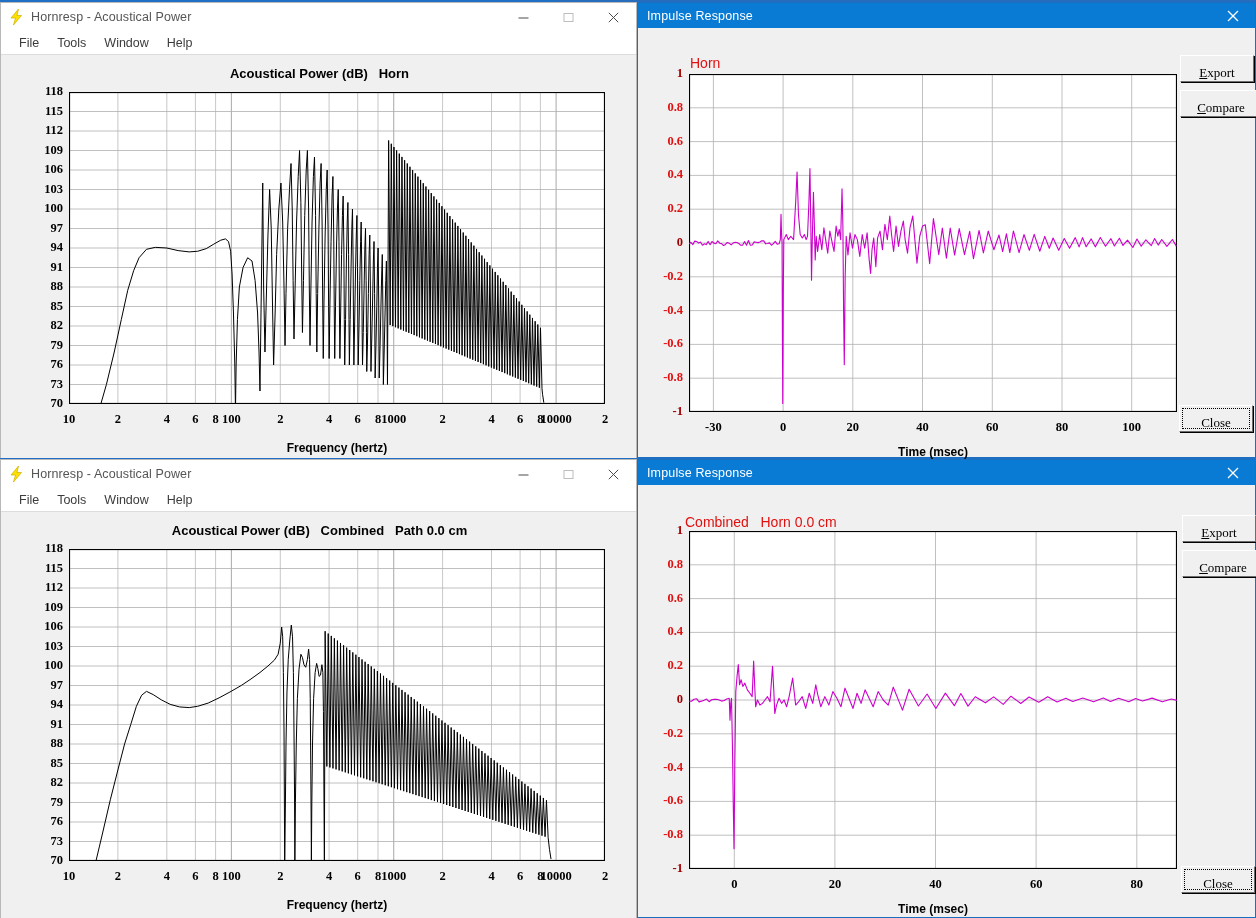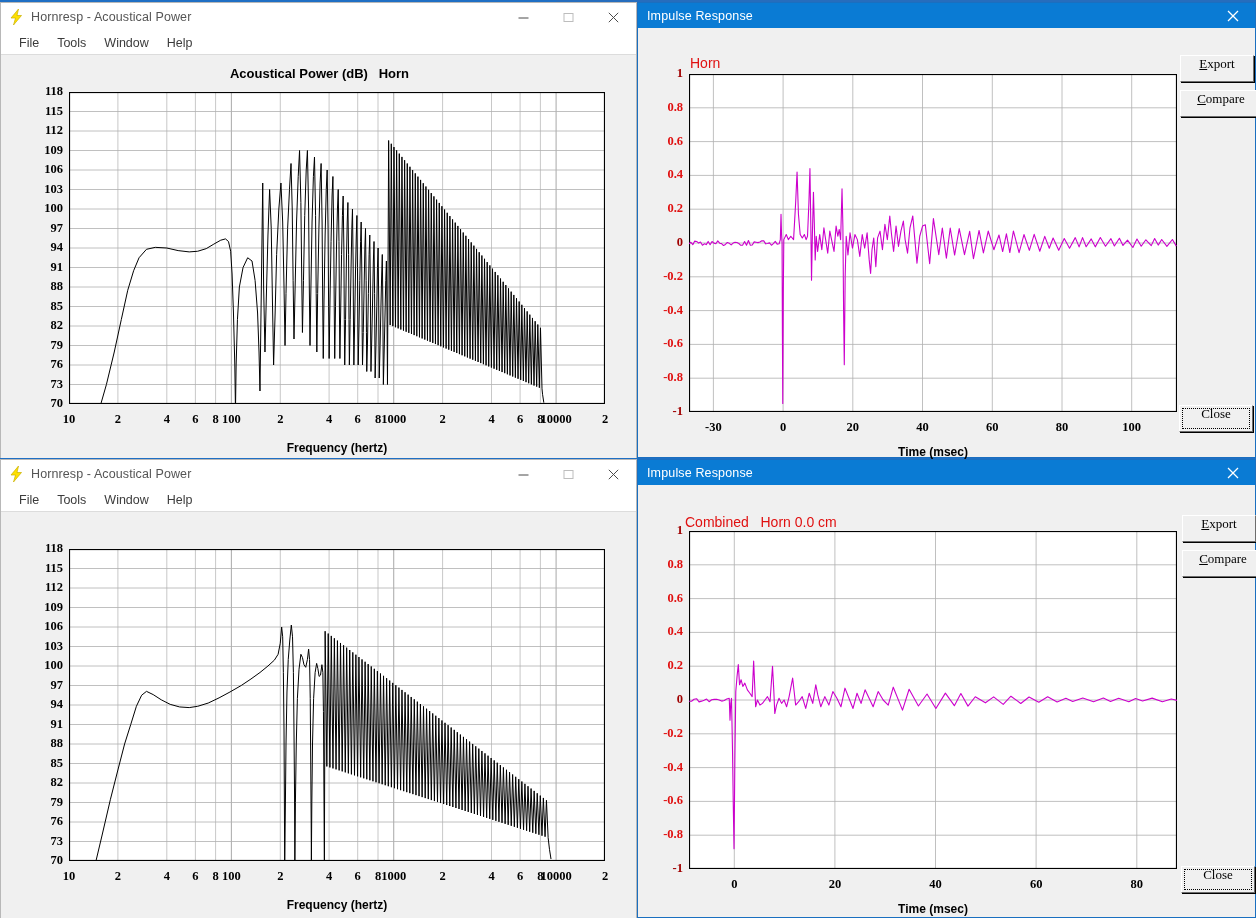--- a/index.html
+++ b/index.html
@@ -50,21 +50,21 @@
   }
   .ir-body{position:relative;width:100%;background:#f0f0f0;}
 
   
   .w95btn{
     position:absolute;background:#f0f0f0;
     border-top:1px solid #ffffff;border-left:1px solid #ffffff;
     border-right:1px solid #6d6d6d;border-bottom:1px solid #6d6d6d;
     box-shadow:1px 1px 0 0 #000;
     font-family:"Liberation Serif", serif;font-size:13px;color:#000;
-    display:flex;align-items:flex-start;justify-content:center;
+    display:flex;align-items:flex-end;justify-content:center;
     cursor:default;user-select:none;
   }
   .w95btn .u{text-decoration:underline;}
   .w95btn.focus::after{
     content:"";position:absolute;left:2px;top:2px;right:2px;bottom:2px;
     border:1px dotted #000;
   }
   .plot-title{
     position:absolute;text-align:center;font-family:"Liberation Sans",sans-serif;
     font-weight:bold;font-size:13px;color:#000;white-space:pre;
@@ -301,20 +301,21 @@
         </div>
       </div>
     </div>
     <div class="hr-menu">
       <span>File</span>
       <span>Tools</span>
       <span>Window</span>
       <span>Help</span>
     </div>
     <div class="hr-body" style="height:406px;">
+      <div class="plot-title" style="left:0;top:11px;width:637px;">Acoustical Power (dB)   Combined   Path 0.0 cm</div>
       <div id="yt-c">
           <div class="tick r" style="left: 16px; top: 341px; width: 46px;">70</div>
           <div class="tick r" style="left: 16px; top: 321.5px; width: 46px;">73</div>
           <div class="tick r" style="left: 16px; top: 302px; width: 46px;">76</div>
           <div class="tick r" style="left: 16px; top: 282.5px; width: 46px;">79</div>
           <div class="tick r" style="left: 16px; top: 263px; width: 46px;">82</div>
           <div class="tick r" style="left: 16px; top: 243.5px; width: 46px;">85</div>
           <div class="tick r" style="left: 16px; top: 224px; width: 46px;">88</div>
           <div class="tick r" style="left: 16px; top: 204.5px; width: 46px;">91</div>
           <div class="tick r" style="left: 16px; top: 185px; width: 46px;">94</div>

